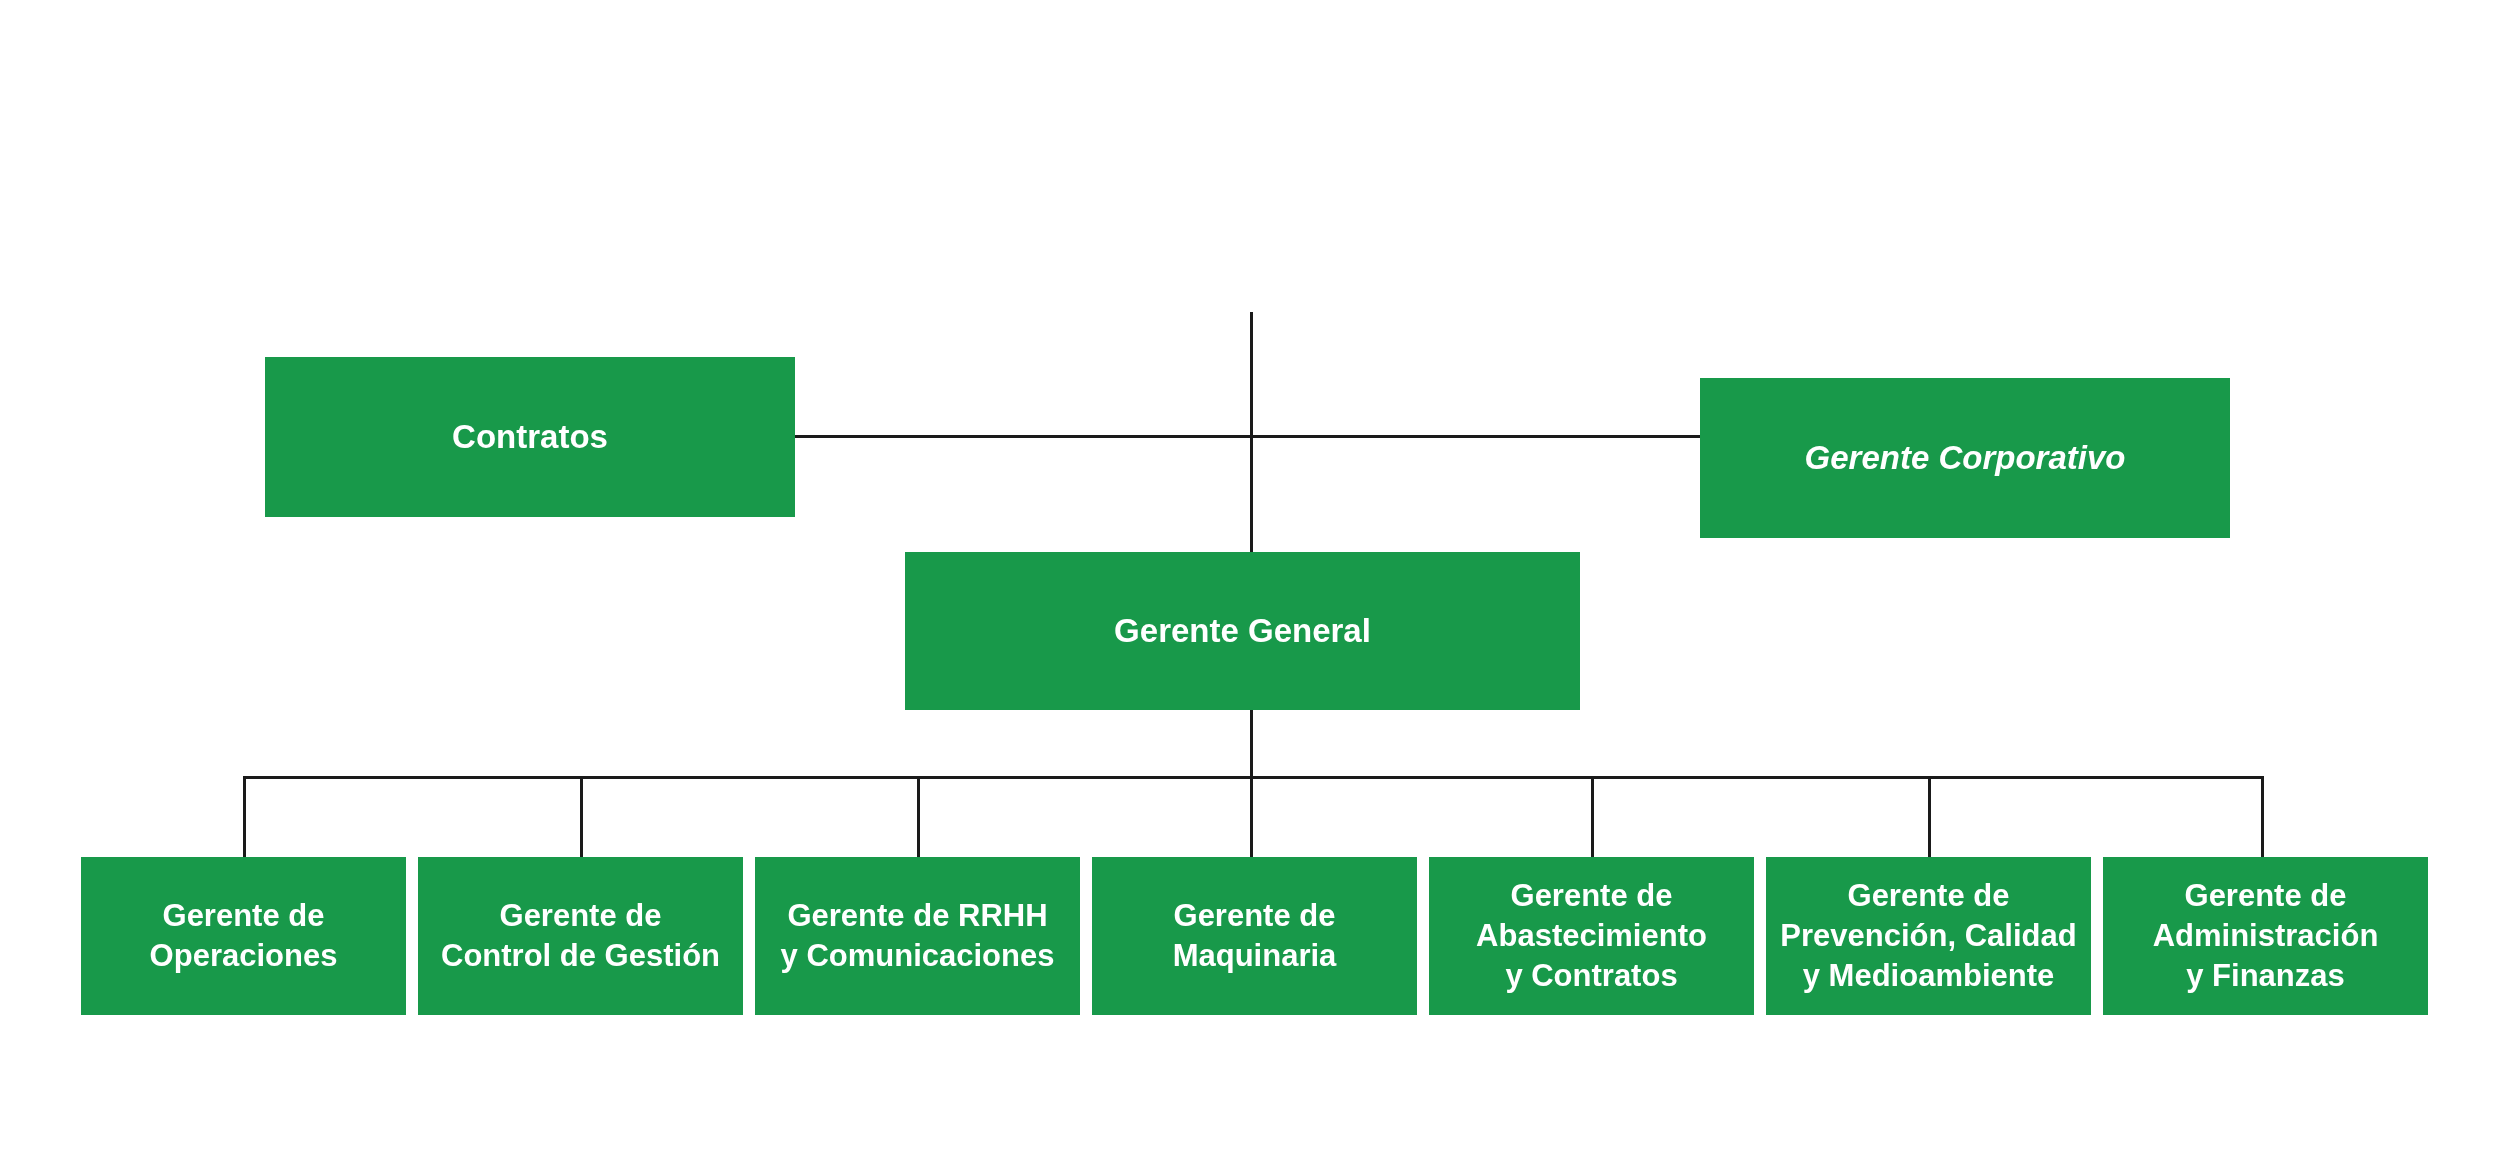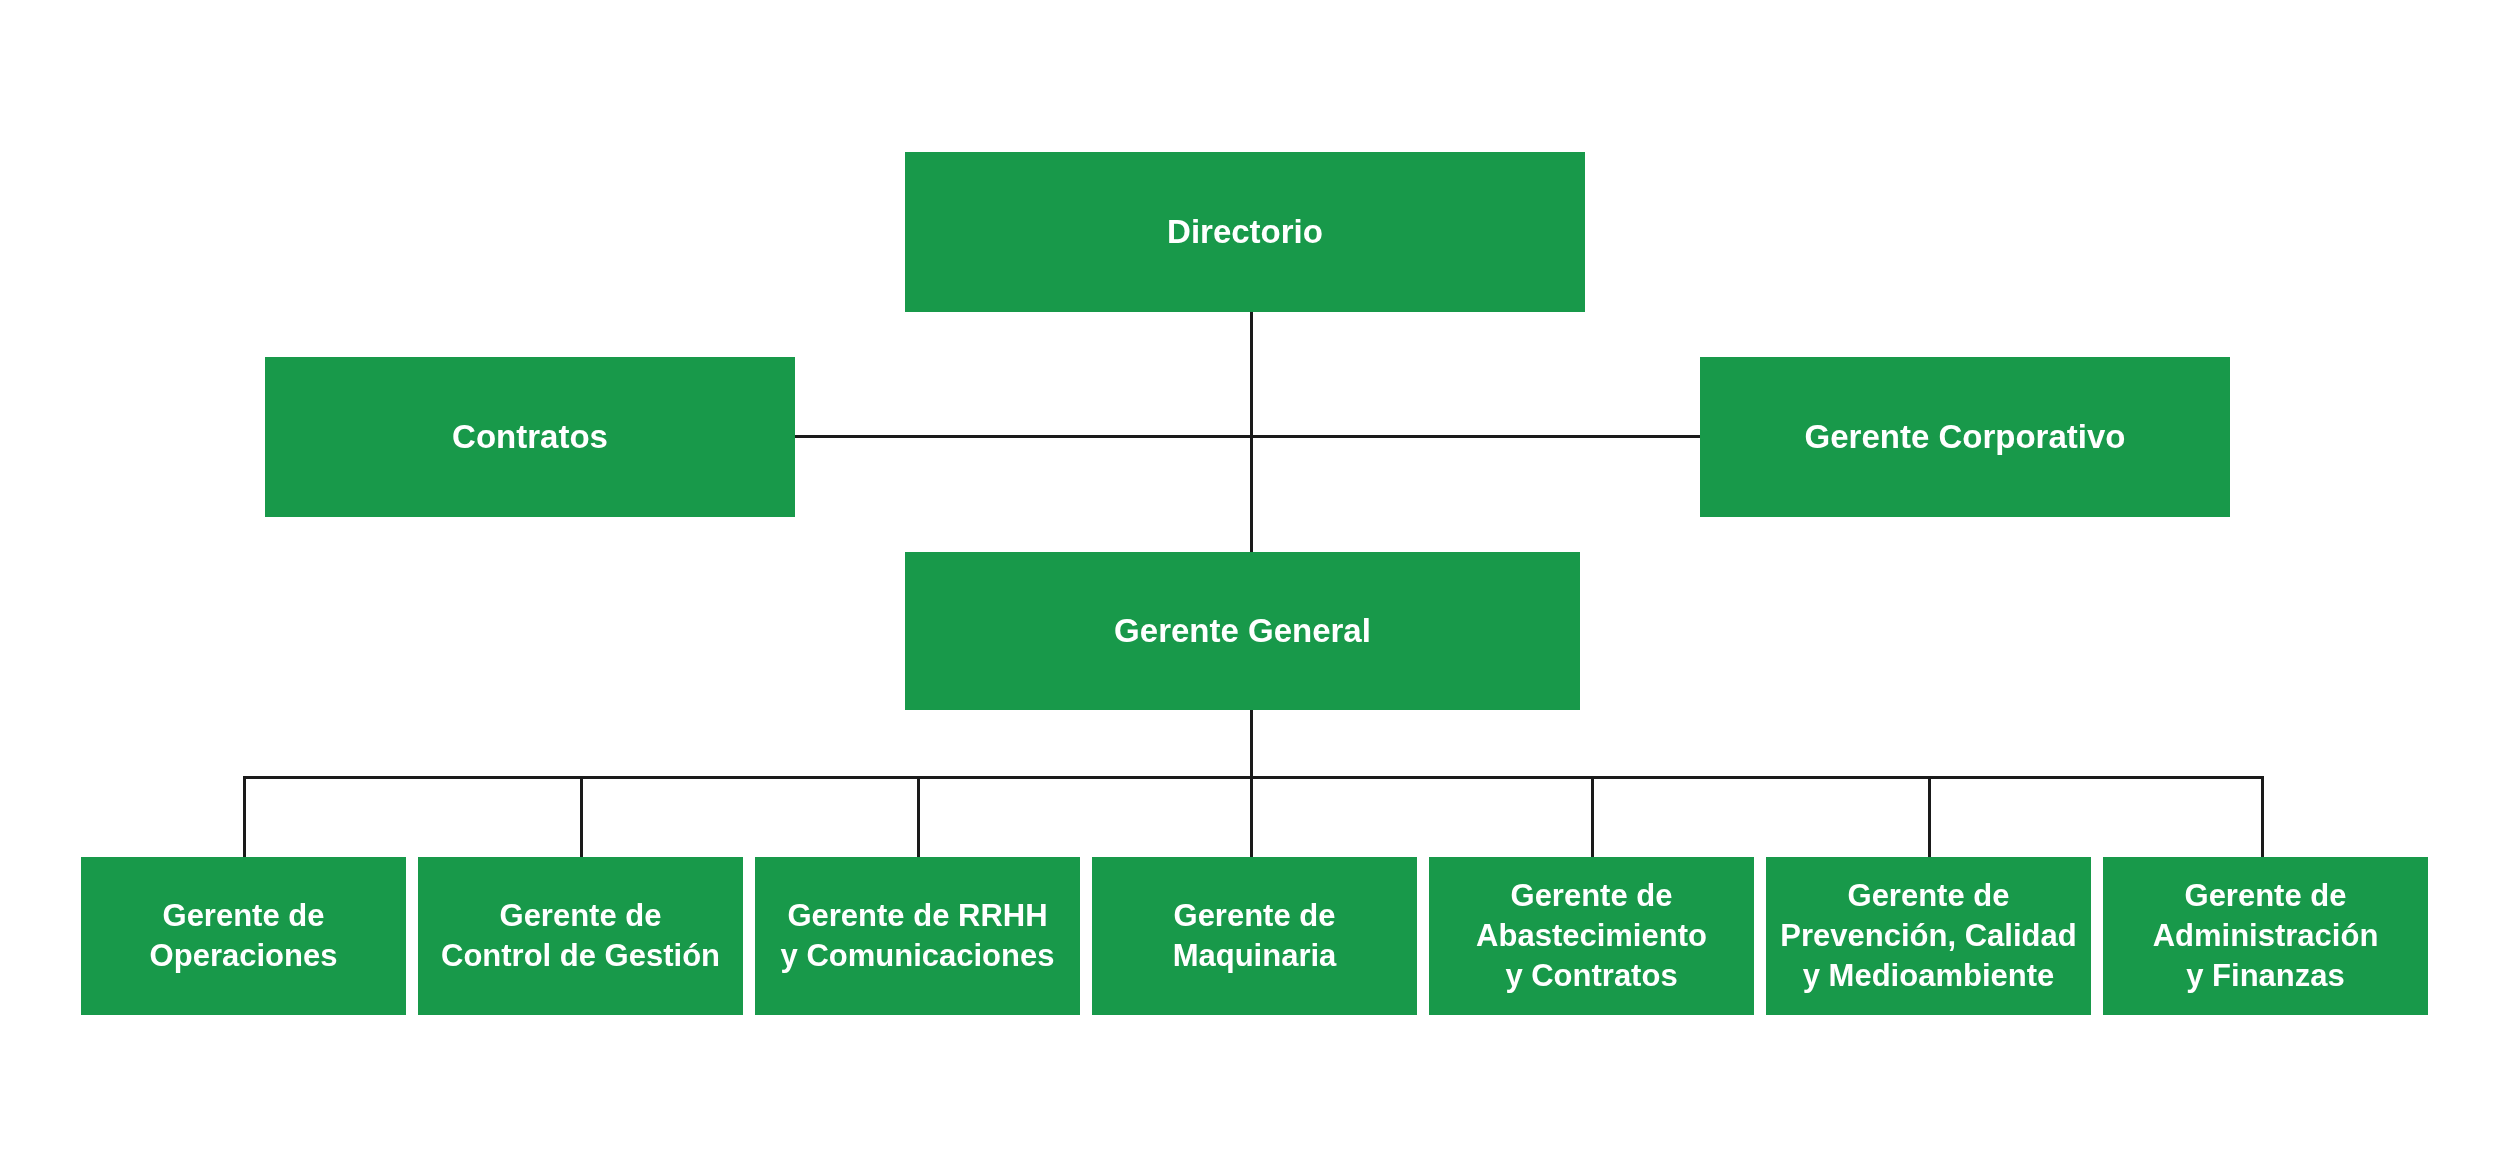--- a/index.html
+++ b/index.html
@@ -48,28 +48,25 @@
   <div class="connector v-line" style="left:1250px;top:710px;height:68px;"></div>
   <div class="connector h-line" style="left:243px;top:776px;width:2021px;"></div>
   <div class="connector v-line" style="left:243px;top:776px;height:81px;"></div>
   <div class="connector v-line" style="left:580px;top:776px;height:81px;"></div>
   <div class="connector v-line" style="left:917px;top:776px;height:81px;"></div>
   <div class="connector v-line" style="left:1250px;top:776px;height:81px;"></div>
   <div class="connector v-line" style="left:1591px;top:776px;height:81px;"></div>
   <div class="connector v-line" style="left:1928px;top:776px;height:81px;"></div>
   <div class="connector v-line" style="left:2261px;top:776px;height:81px;"></div>
 
-  <div class="node lvl-top" style="left:905px;top:152px;width:680px;height:160px;">
-    <span>Directorio</span>
-  </div>
 
   <div class="node lvl-top" style="left:265px;top:357px;width:530px;height:160px;">
     <span>Contratos</span>
   </div>
-  <div class="node lvl-top" style="left:1700px;top:357px;width:530px;height:160px;">
+  <div class="node lvl-top" style="left:1700px;top:378px;width:530px;height:160px;font-style:italic;">
     <span>Gerente Corporativo</span>
   </div>
 
   <div class="node lvl-top" style="left:905px;top:552px;width:675px;height:158px;">
     <span>Gerente General</span>
   </div>
 
   <div class="node lvl-bottom" style="left:81px;top:857px;width:325px;height:158px;">
     <span>Gerente de
 Operaciones</span>

